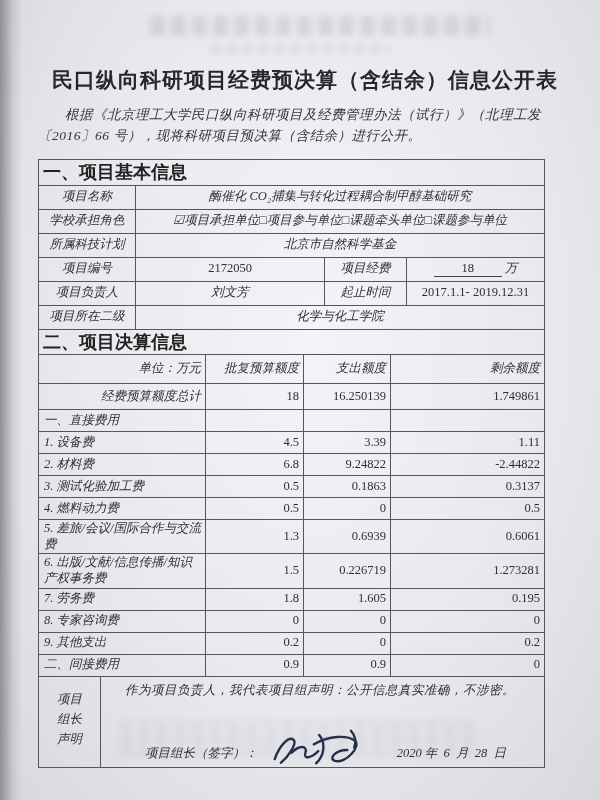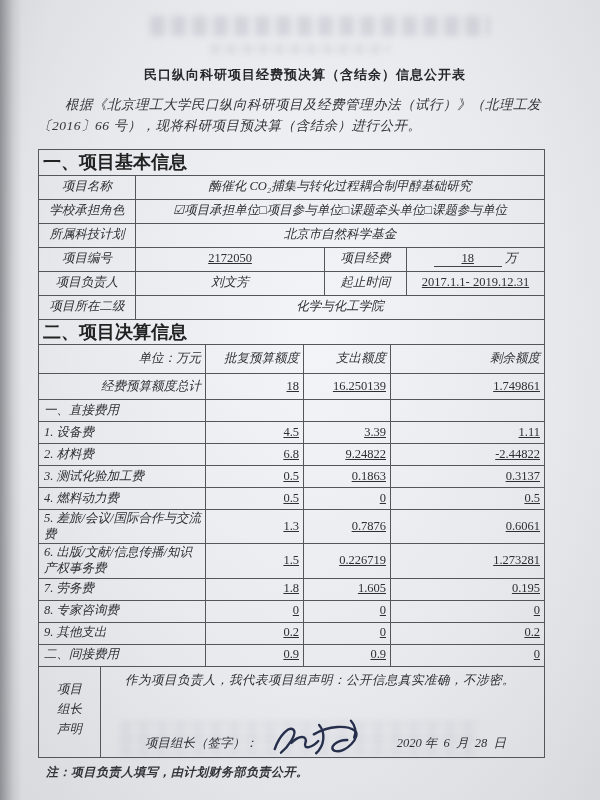--- a/index.html
+++ b/index.html
@@ -23,21 +23,21 @@
     background:repeating-linear-gradient(90deg, rgba(104,110,132,.10) 0 11px, rgba(104,110,132,0) 11px 16px);}
   .bleed-bottom{top:722px;left:120px;width:360px;height:34px;
     background:
       repeating-linear-gradient(0deg, rgba(104,110,132,.08) 0 2px, rgba(104,110,132,0) 2px 16px),
       repeating-linear-gradient(90deg, rgba(104,110,132,.06) 0 12px, rgba(104,110,132,0) 12px 18px);}
   .content{position:absolute;inset:0;}
 
   h1.title{
     margin:66px 20px 0 30px;text-align:center;
     font-family:"Liberation Sans", sans-serif;
-    font-size:13px;font-weight:700;color:#26272b;letter-spacing:1px;
+    font-size:21px;font-weight:700;color:#26272b;letter-spacing:1px;
   }
   p.intro{
     margin:10px 30px 0 38px;width:512px;
     font-size:13.5px;line-height:21px;color:#33343a;
     font-style:italic;text-indent:2em;letter-spacing:.5px;
   }
 
   table.tbl{
     border-collapse:collapse;table-layout:fixed;
     margin-left:38px;width:506px;
@@ -51,21 +51,21 @@
   .basic{margin-top:13px;}
   .budget{margin-top:-1px;}
   .decl{margin-top:-1px;}
   .sec{
     font-family:"Liberation Sans", sans-serif;font-weight:700;
     font-size:18px;color:#222;height:20px;padding-left:6px;
   }
   .lbl{font-style:italic;text-align:center;height:21px;}
   .val{text-align:center;height:21px;}
   .cjk{font-style:italic;}
-  .num{font-style:normal;text-decoration:underline;}
+  .num{font-style:normal;}
   .uline{display:inline-block;min-width:56px;text-align:center;border-bottom:1px solid #44454b;padding:0 6px;}
   .opt{white-space:nowrap;font-style:italic;}
   .budget td.c{text-align:right;}
   .budget td.l{text-align:left;font-style:italic;padding-left:5px;}
   .budget tr.head td{height:26px;font-style:italic;text-align:right;}
   .budget tr.total td{height:23px;}
   .budget tr.normal td{height:19px;}
   .decl td{vertical-align:top;}
   .decl-label{
     text-align:center;font-style:italic;
@@ -187,21 +187,21 @@
       </tr>
       <tr class="normal">
         <td class="l">4. 燃料动力费</td>
         <td class="c num">0.5</td>
         <td class="c num">0</td>
         <td class="c num">0.5</td>
       </tr>
       <tr>
         <td class="l">5. 差旅/会议/国际合作与交流费</td>
         <td class="c num">1.3</td>
-        <td class="c num">0.7876</td>
+        <td class="c num">0.6939</td>
         <td class="c num">0.6061</td>
       </tr>
       <tr>
         <td class="l">6. 出版/文献/信息传播/知识产权事务费</td>
         <td class="c num">1.5</td>
         <td class="c num">0.226719</td>
         <td class="c num">1.273281</td>
       </tr>
       <tr class="normal">
         <td class="l">7. 劳务费</td>
@@ -255,17 +255,16 @@
                 <path d="M88 9 C 92 14, 93 21, 90 26"></path>
               </g>
             </svg>
             <span class="date">2020 年  6  月  28  日</span>
           </div>
         </td>
       </tr>
     </tbody>
       </table>
 
-    <p class="footnote">注：项目负责人填写，由计划财务部负责公开。</p>
   </div>
 
   <div class="bleed bleed-bottom"></div>
 </div>
 
 </body></html>

